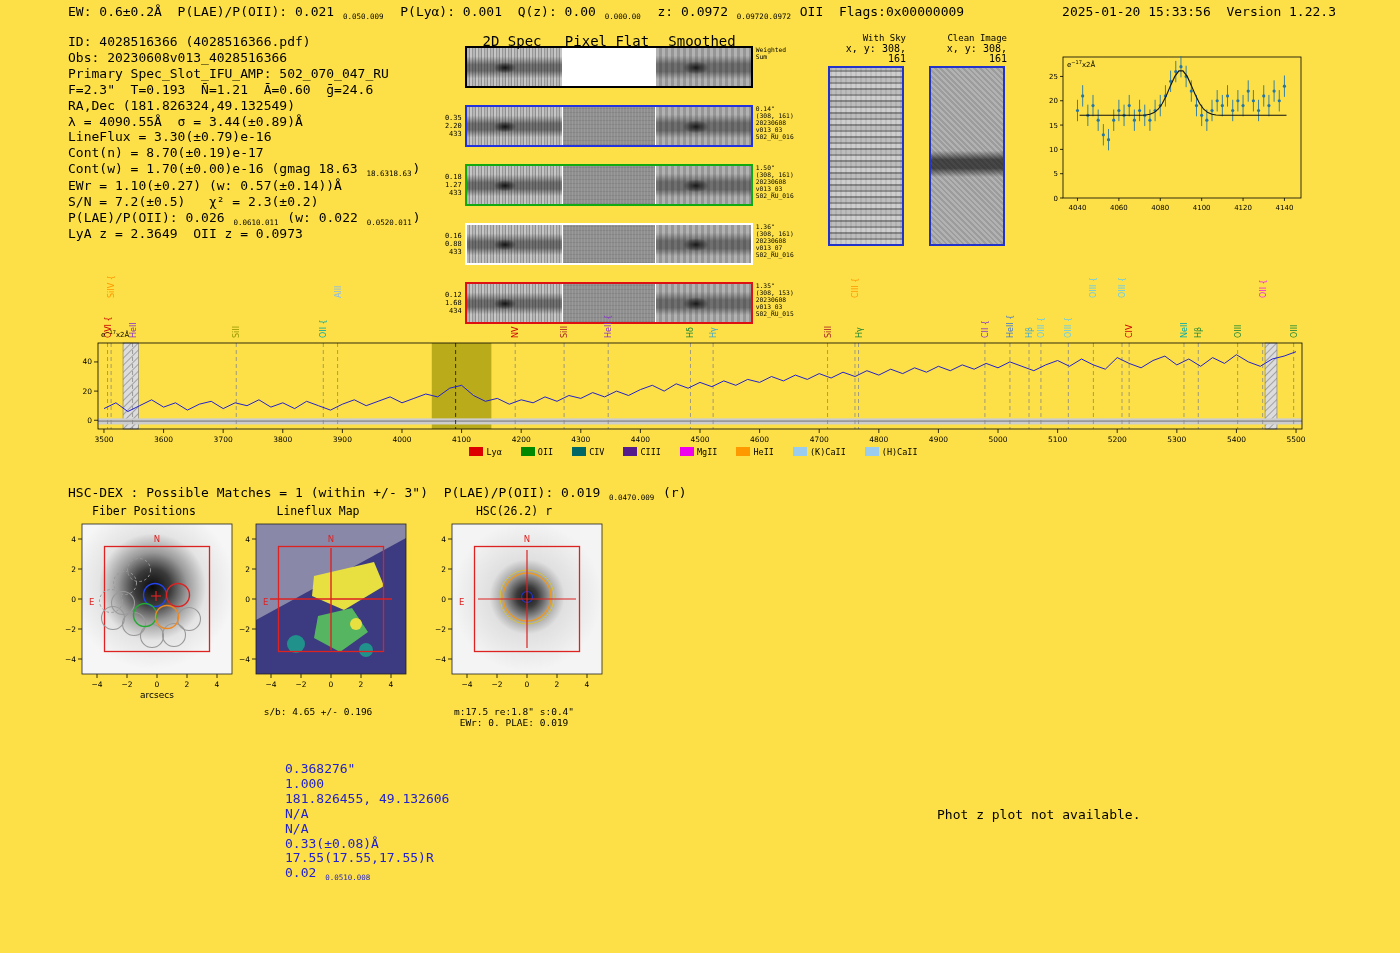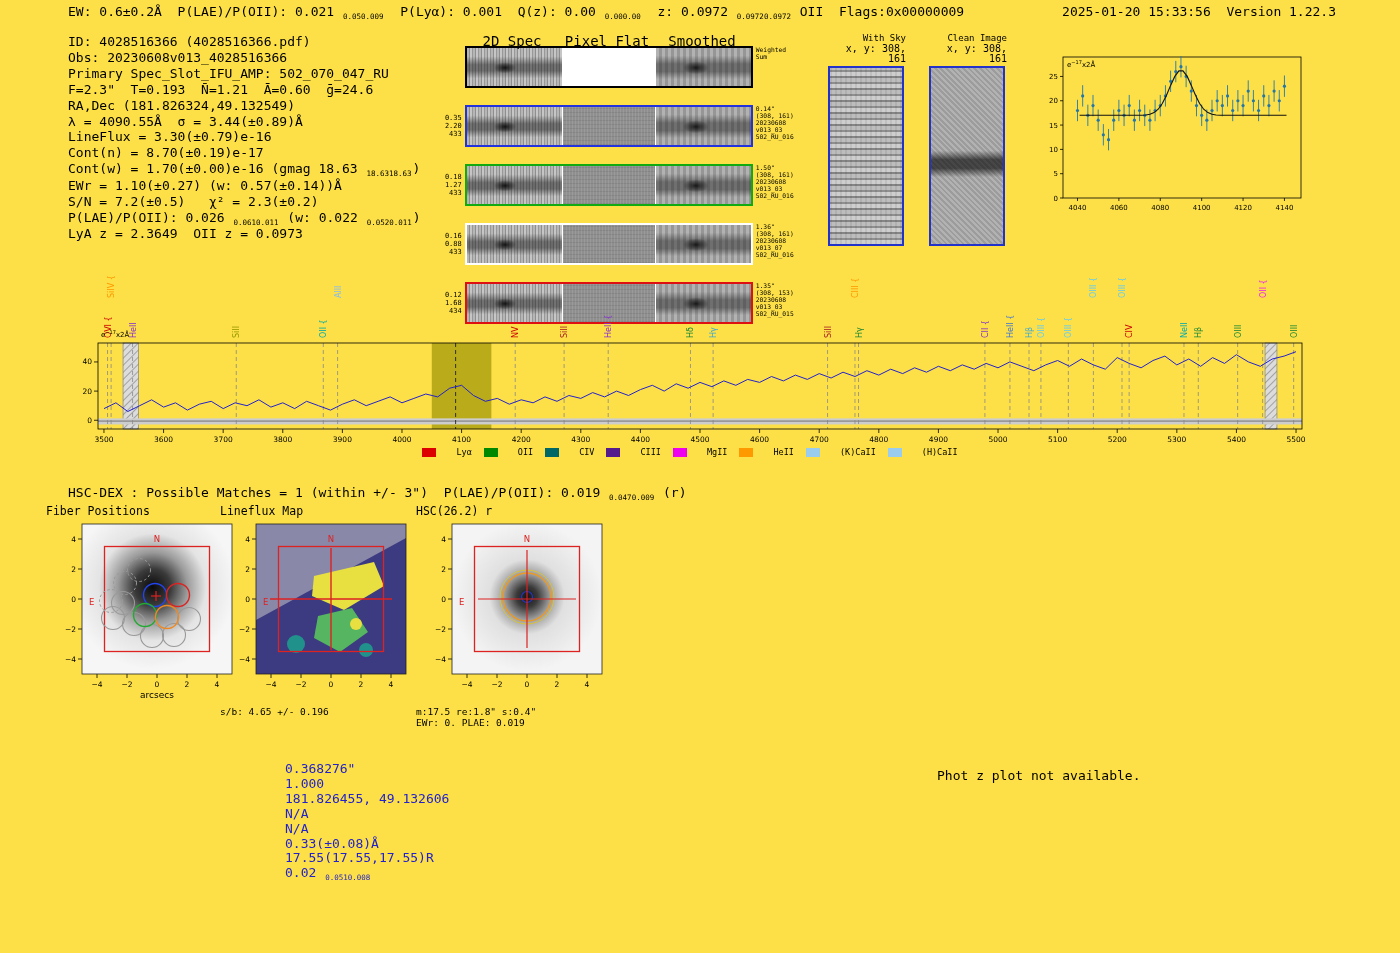--- a/index.html
+++ b/index.html
@@ -42,34 +42,34 @@
     repeating-linear-gradient(90deg,rgba(0,0,0,.07) 0 2px,rgba(0,0,0,0) 2px 5px),
     repeating-linear-gradient(0deg,#cecece 0 4px,#8f8f8f 4px 6px,#bdbdbd 6px 10px,#858585 10px 12px);}
   #clean .sky-img{background:
     linear-gradient(180deg,rgba(0,0,0,0) 47%,rgba(0,0,0,.6) 52%,rgba(0,0,0,.6) 57%,rgba(0,0,0,0) 62%),
     repeating-linear-gradient(45deg,#b2b2b2 0 2px,#9c9c9c 2px 4px),#a8a8a8;}
   
   #zoom-plot{left:1033px;top:45px;overflow:visible;}
   #main-spec{left:60px;top:258px;overflow:visible;}
   svg text{font-family:"DejaVu Sans",sans-serif;}
   #spec-legend{left:60px;top:447px;width:1260px;display:flex;justify-content:center;gap:12px;align-items:center;font-size:8.5px;}
-  .lg-item{display:flex;align-items:flex-end;gap:20px;}
+  .lg-item{display:flex;align-items:flex-start;gap:3px;margin-left:7px;}
   .lg-sw{display:inline-block;width:14px;height:9px;}
   #hscdex-line{left:68px;top:485px;font-size:13px;}
   
-  .panel{position:absolute;top:504px;width:196px;}
+  .panel{position:absolute;top:504px;width:196px;text-align:center;}
   #panel-fiber{left:46px;} #panel-lineflux{left:220px;} #panel-hsc{left:416px;}
   .panel-title{font-size:11.5px;height:16px;}
   .panel-cap{font-size:9.5px;line-height:11px;}
   .red-lbl{fill:#dd2222;font-size:8.5px;}
   
   #match-table{left:68px;top:770px;font-size:13px;width:500px;height:140px;}
   .mt-col{position:absolute;top:0;left:0;line-height:14.9px;}
   #mt-values{left:217px;top:-8px;}
-  #photz-note{left:937px;top:768px;font-size:13px;}
+  #photz-note{left:937px;top:807px;font-size:13px;}
 </style>
 </head>
 <body>
 
 <div id="page">
 
   <div id="hdr-left" class="abs pre">EW: 0.6±0.2Å  P(LAE)/P(OII): 0.021 <span class="frac">
         <span>0.05</span>
         <span>0.009</span>
       </span>  P(Lyα): 0.001  Q(z): 0.00 <span class="frac">

